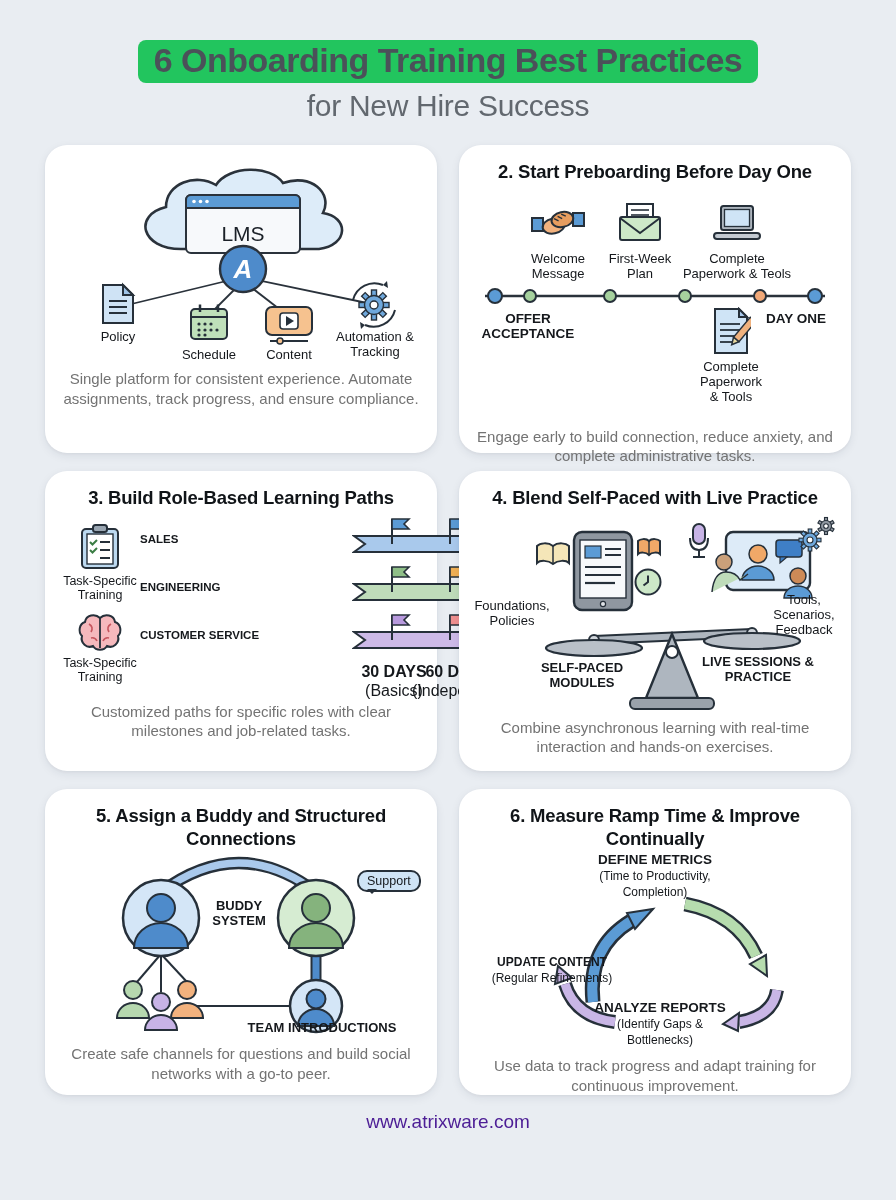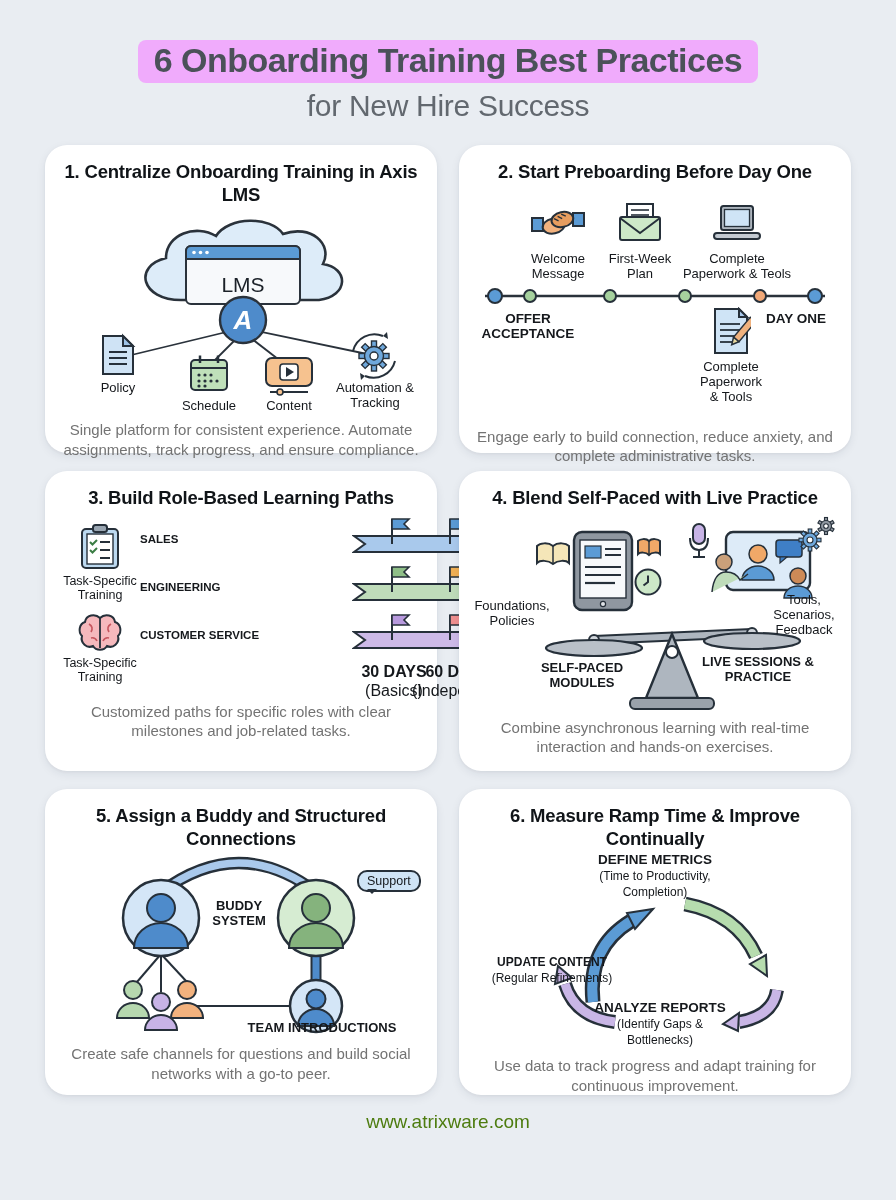--- a/index.html
+++ b/index.html
@@ -7,21 +7,21 @@
     width:896px;height:1200px;
     background:#e9edf2;
     font-family:"Liberation Sans", sans-serif;
     color:#15181c;
     overflow:hidden;
     position:relative;
   }
   .header{ text-align:center; padding-top:40px; }
   .title-line{
     display:inline-block;
-    background:#f0abfc;
+    background:#22c55e;
     border-radius:8px;
     padding:1px 16px 3px;
     font-size:34px; font-weight:700; color:#4b5159;
     letter-spacing:-0.5px;
   }
   .subtitle{ font-size:30px; color:#62686f; margin-top:6px; letter-spacing:-0.3px;}
   .grid{
     width:806px; margin:22px auto 0;
     display:grid; grid-template-columns:392px 392px; column-gap:22px; row-gap:18px;
   }
@@ -57,34 +57,33 @@
   .sidecol .lbl{ font-size:12.5px; line-height:1.15;}
 
   .bubble{
     background:#cfe4f6; border:2px solid #26303a; border-radius:10px;
     font-size:12.5px; padding:2px 8px; position:absolute;
   }
   .bubble:after{
     content:""; position:absolute; left:8px; bottom:-9px;
     border:5px solid transparent; border-top-color:#26303a;
   }
-  .footer{ text-align:center; font-size:19px; color:#4d7c0f; margin-top:16px;}
+  .footer{ text-align:center; font-size:19px; color:#4c1d95; margin-top:16px;}
 </style>
 </head>
 <body>
 
 <div class="header">
   <div><span class="title-line">6 Onboarding Training Best Practices</span></div>
   <div class="subtitle">for New Hire Success</div>
 </div>
 
 <div class="grid">
 
   <div class="card h1">
-    <div class="card-title">1. Centralize Onboarding Training in Axis LMS</div>
     <div class="gfx" style="width:360px;height:206px">
       <svg class="abs" style="left:0;top:0" width="360" height="206" viewBox="0 0 360 206">
         <path d="M120 92 C80 92 72 58 105 50 C105 26 135 16 155 28 C168 8 210 8 222 26 C250 16 272 36 262 56 C288 60 288 88 258 92 Z" fill="#ddecf9" stroke="#2a323b" stroke-width="2.6"></path>
         <g>
           <line x1="182" y1="120" x2="58" y2="150" stroke="#2a323b" stroke-width="1.8"></line>
           <line x1="182" y1="124" x2="148" y2="158" stroke="#2a323b" stroke-width="1.8"></line>
           <line x1="182" y1="124" x2="226" y2="158" stroke="#2a323b" stroke-width="1.8"></line>
           <line x1="182" y1="120" x2="306" y2="146" stroke="#2a323b" stroke-width="1.8"></line>
         </g>
         <g>

